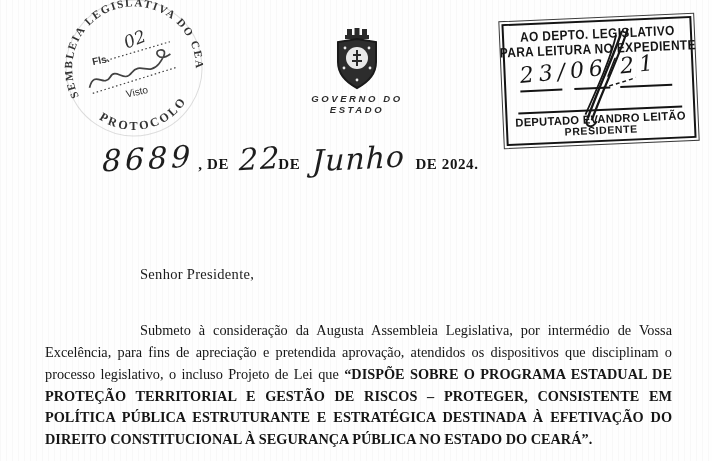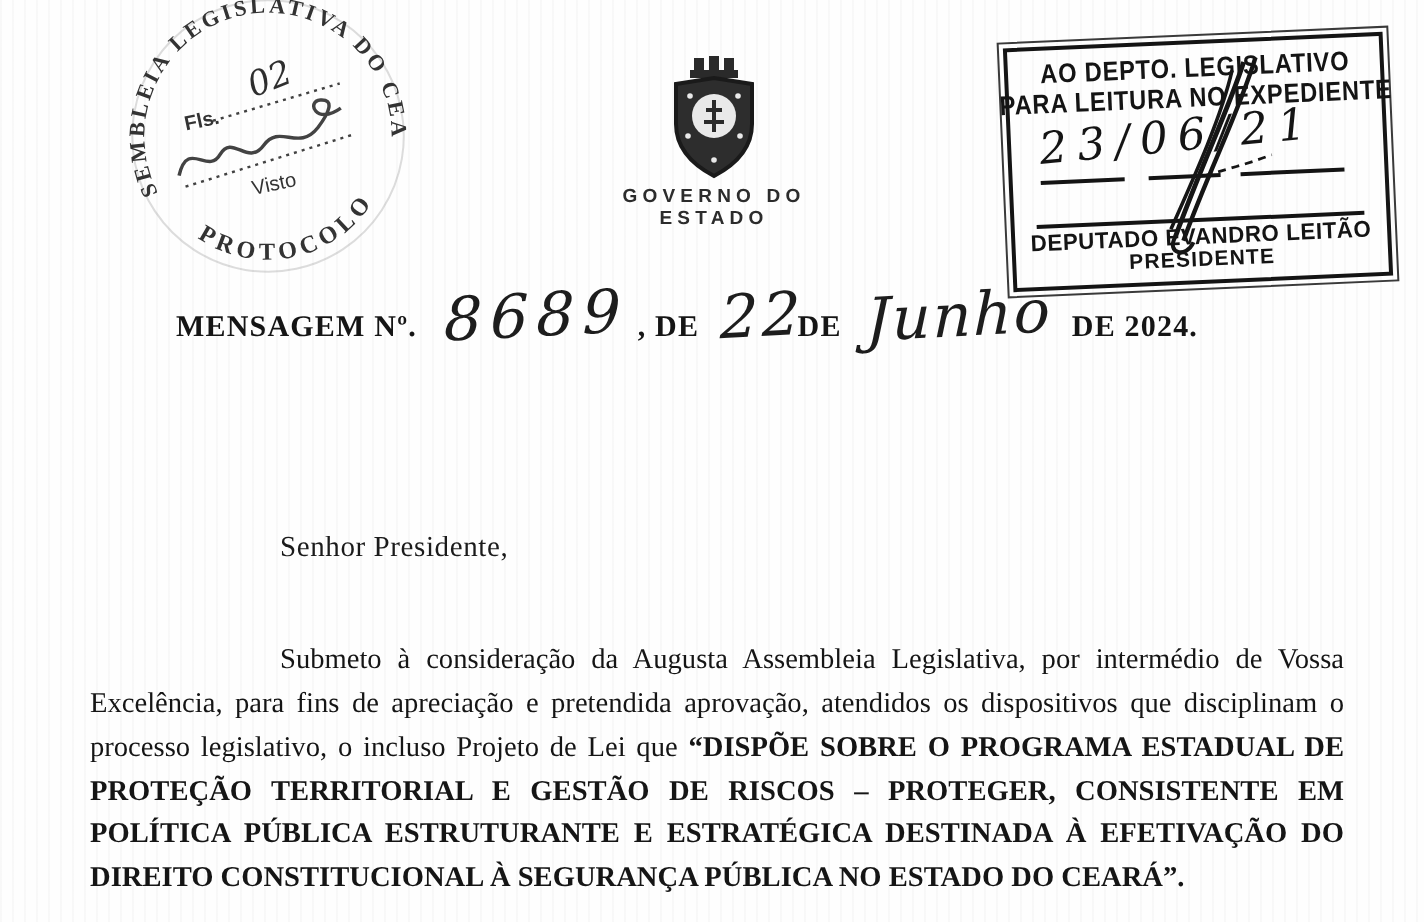--- a/index.html
+++ b/index.html
@@ -8,21 +8,21 @@
     background:#fefefe;
     background-image:repeating-linear-gradient(90deg, rgba(90,90,90,0.035) 0 1px, transparent 1px 6px);
     font-family:"Liberation Serif", serif;color:#1b1b1b;
   }
   
   .protocol-stamp{position:absolute;left:58px;top:-8px;width:152px;height:152px;transform:rotate(-12deg);opacity:.92;}
   
   .letterhead{position:absolute;left:282px;top:28px;width:150px;text-align:center;}
   .coat-svg{display:block;margin:0 auto;}
   .state-name{font-family:"Liberation Sans",sans-serif;font-weight:bold;font-size:29px;letter-spacing:3px;color:#262626;line-height:1;margin-top:2px;transform:scaleY(1.02);}
-  .gov-label{font-family:"Liberation Sans",sans-serif;font-weight:bold;font-size:9.5px;letter-spacing:2.6px;color:#2c2c2c;margin-top:3px;}
+  .gov-label{font-family:"Liberation Sans",sans-serif;font-weight:bold;font-size:9.5px;letter-spacing:2.6px;color:#2c2c2c;margin-top:3px;font-style:italic;}
   
   .dept-stamp{
     position:absolute;left:504px;top:20px;width:186px;height:118px;
     border:2.5px solid #141414;outline:1px solid #3a3a3a;outline-offset:2px;
     transform:rotate(-2.5deg);
     display:flex;flex-direction:column;align-items:center;
     font-family:"Liberation Sans",sans-serif;color:#141414;
   }
   .ds-line{font-weight:bold;font-size:12.5px;letter-spacing:.4px;white-space:nowrap;transform:scaleX(.95) scaleY(1.08);line-height:15px;}
   .ds-line.first{margin-top:5px;}
@@ -115,21 +115,20 @@
     <svg class="ds-signature" viewBox="0 0 186 118">
       <path d="M118,10 C110,32 94,62 80,96" fill="none" stroke="#161616" stroke-width="2.4"></path>
       <path d="M124,8 C115,34 98,64 84,98" fill="none" stroke="#161616" stroke-width="2.2"></path>
       <path d="M112,14 C106,36 92,64 78,92" fill="none" stroke="#161616" stroke-width="1.8"></path>
       <path d="M80,96 c-5,8 5,11 9,3" fill="none" stroke="#161616" stroke-width="2"></path>
       <path d="M96,66 c12,-3 22,-5 34,-9" fill="none" stroke="#161616" stroke-width="1.4" stroke-dasharray="4,3"></path>
     </svg>
   </div>
 
   <div class="message-line">
-    <span class="printed">MENSAGEM Nº.</span>
     <span class="handwrite hw-number">8689</span>
     <span class="printed">, DE</span>
     <span class="handwrite hw-day">22</span>
     <span class="printed">DE</span>
     <span class="handwrite hw-month">Junho</span>
     <span class="printed">DE 2024.</span>
   </div>
 
   <div class="salutation">Senhor Presidente,</div>
 

